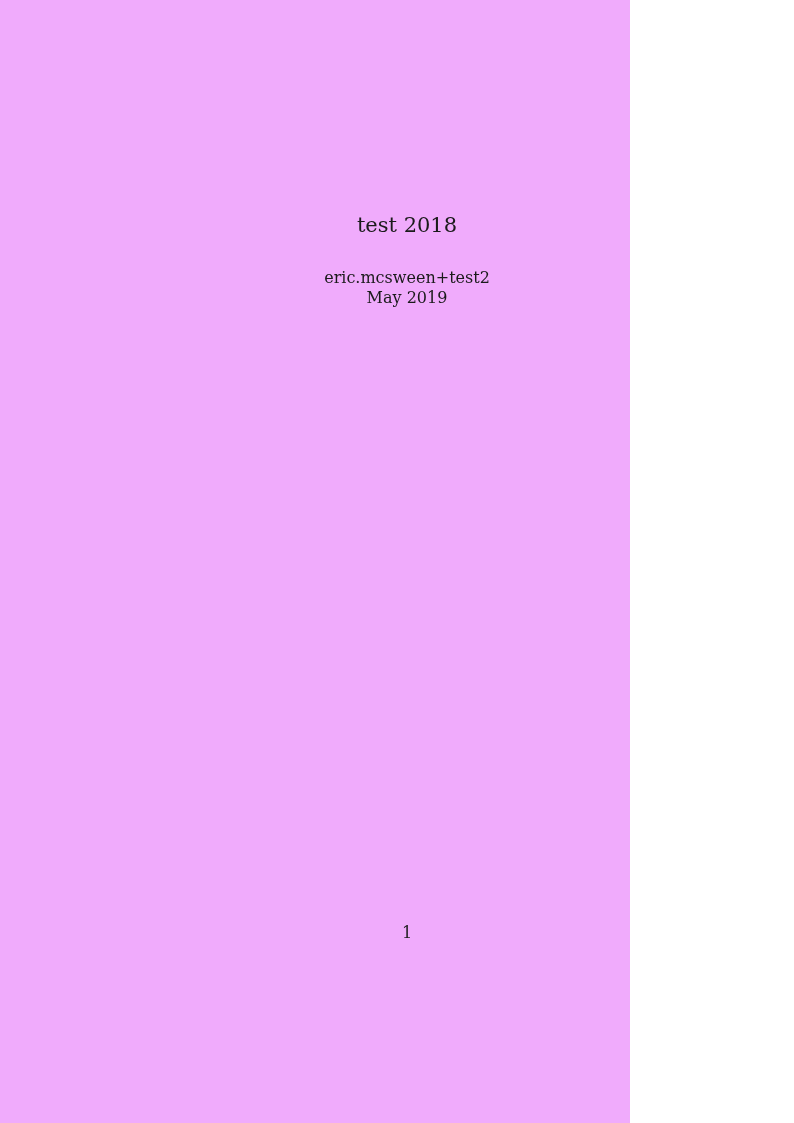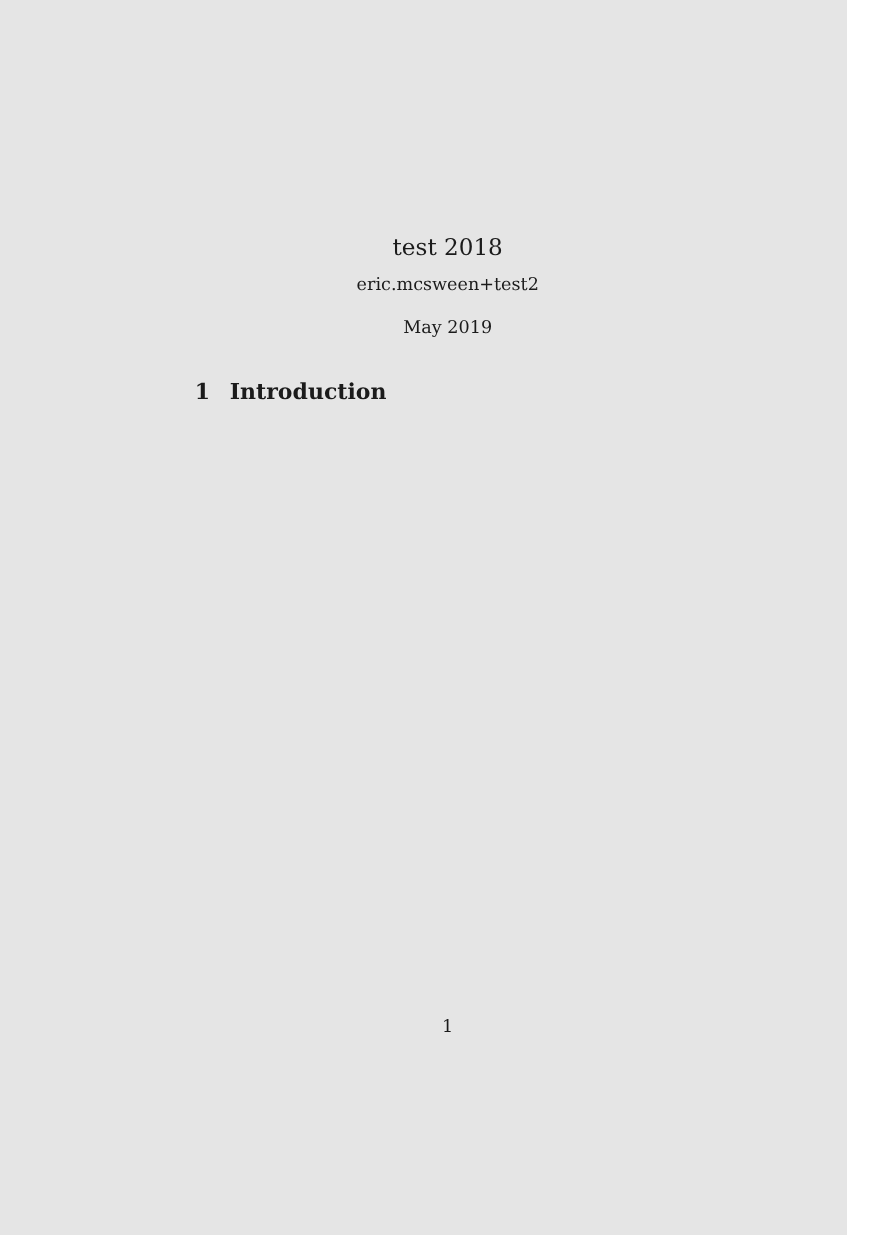--- a/index.html
+++ b/index.html
@@ -2,43 +2,43 @@
 <html><head>
 <meta charset="utf-8">
 <style>
   html, body {
     margin: 0;
     padding: 0;
     background: #ffffff;
   }
   .page {
     position: relative;
-    width: 770px;
+    width: 630px;
     height: 1123px;
-    background: #e5e5e5;
+    background: #f0abfc;
     overflow: hidden;
     font-family: "DejaVu Serif", serif;
     color: #1b1b1b;
   }
   
   .textcol {
     position: absolute;
     left: 177px;
     width: 460px;
   }
   .doc-title {
     top: 213px;
     font-size: 21px;
     font-weight: normal;
     text-align: center;
     margin: 0;
     line-height: 1.2;
   }
   .doc-author {
-    top: 249px;
+    top: 268px;
     font-size: 16px;
     text-align: center;
     line-height: 1.2;
   }
   .doc-date {
     top: 288px;
     font-size: 16px;
     text-align: center;
     line-height: 1.2;
   }
@@ -65,19 +65,16 @@
 <body>
 
 <div class="page">
 
   <h1 class="textcol doc-title">test 2018</h1>
 
   <div class="textcol doc-author">eric.mcsween+test2</div>
 
   <div class="textcol doc-date">May 2019</div>
 
-  <h2 class="textcol section-heading">
-    <span class="section-number">1</span><span>Introduction</span>
-  </h2>
 
   <div class="textcol page-number">1</div>
 
 </div>
 
 </body></html>

